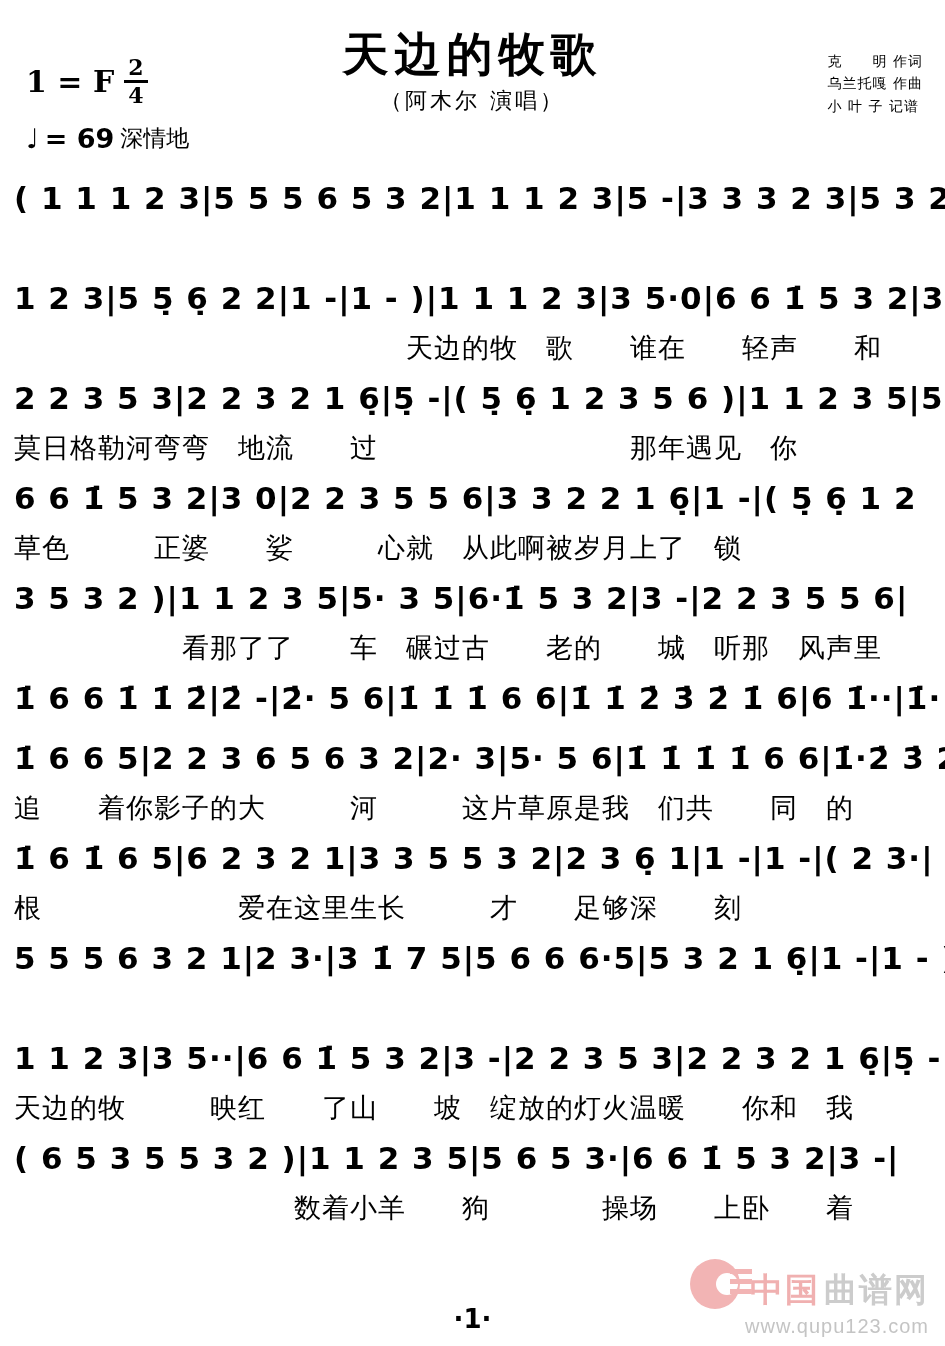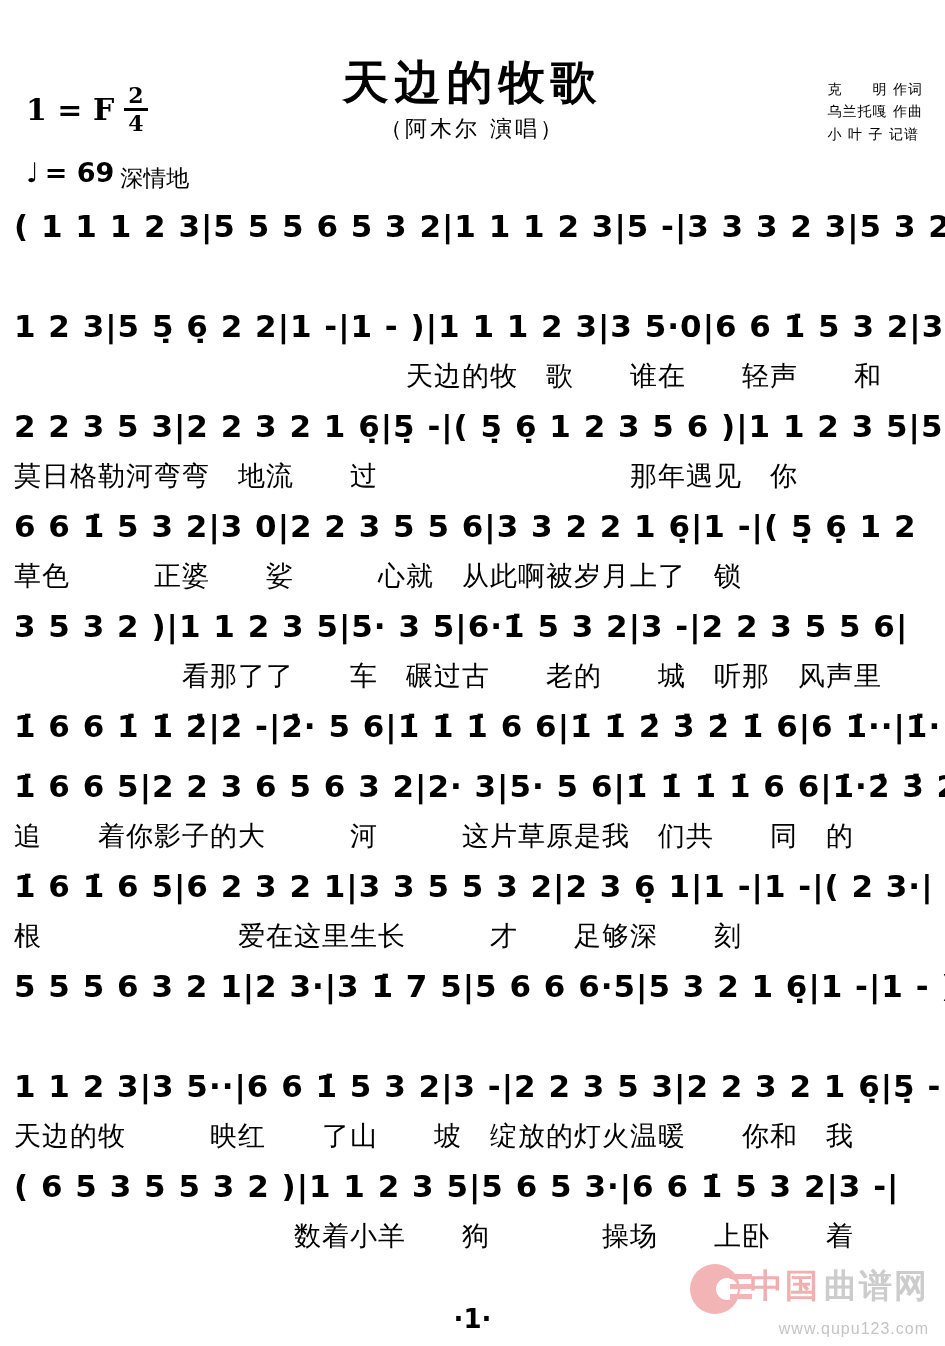--- a/index.html
+++ b/index.html
@@ -4,41 +4,41 @@
 <style>
   html,body{margin:0;padding:0;background:#ffffff;}
   .page{
     width:945px;height:1346px;position:relative;background:#ffffff;color:#000;
     font-family:"Liberation Sans",sans-serif;overflow:hidden;
   }
   
   .header{position:relative;height:168px;}
   .title{
     text-align:center;font-size:46px;font-weight:bold;letter-spacing:6px;
-    padding-top:24px;font-family:"DejaVu Sans",sans-serif;margin-top:28px;
+    padding-top:24px;font-family:"DejaVu Sans",sans-serif;
   }
   .subtitle{
     text-align:center;font-size:22px;letter-spacing:3px;
     font-family:"DejaVu Serif",serif;
   }
   .keyblock{
     position:absolute;left:26px;top:56px;font-family:"DejaVu Serif",serif;
   }
   .key-line{display:flex;align-items:center;font-size:30px;font-weight:bold;}
   .meter{
     display:inline-flex;flex-direction:column;align-items:center;
     font-size:22px;line-height:1.05;margin-left:10px;font-weight:bold;
   }
   .meter-num{border-bottom:3px solid #000;padding:0 4px 1px;}
   .meter-den{padding-top:1px;}
   .tempo{
     margin-top:16px;font-size:27px;font-weight:bold;
     font-family:"DejaVu Sans",sans-serif;display:flex;align-items:center;gap:6px;
   }
-  .tempo-expr{font-weight:normal;font-size:23px;font-family:"DejaVu Serif",serif;margin-top:12px;}
+  .tempo-expr{font-weight:normal;font-size:23px;font-family:"DejaVu Serif",serif;}
   .credits{
     position:absolute;right:22px;top:50px;font-size:14px;line-height:1.6;
     font-family:"DejaVu Serif",serif;letter-spacing:1px;text-align:left;
   }
   
   .systems{padding:0 14px;}
   .notation{
     font-family:"DejaVu Sans",sans-serif;font-weight:bold;font-size:31px;
     white-space:pre;line-height:60px;letter-spacing:1px;
   }
@@ -48,35 +48,35 @@
   }
   
   .page-number{
     position:absolute;bottom:12px;left:0;width:100%;text-align:center;
     font-size:26px;font-weight:bold;font-family:"DejaVu Sans",sans-serif;
   }
   .watermark{
     position:absolute;right:16px;bottom:8px;display:flex;flex-direction:column;
     align-items:flex-end;
   }
-  .wm-row{display:flex;align-items:flex-start;gap:4px;margin-top:40px;}
+  .wm-row{display:flex;align-items:flex-end;gap:4px;margin-top:40px;}
   .wm-logo{width:54px;height:54px;position:relative;margin-right:2px;}
   .wm-circle{
     width:50px;height:50px;border-radius:50%;background:#f2b4b4;position:absolute;left:0;top:0;
   }
   .wm-circle::after{
     content:"";position:absolute;width:22px;height:22px;border-radius:50%;
     background:#ffffff;right:2px;top:14px;
   }
   .wm-bars{position:absolute;right:-8px;top:10px;display:flex;flex-direction:column;gap:5px;}
   .wm-bars span{display:block;width:22px;height:5px;background:#f2b4b4;}
   .wm-cn{font-size:33px;font-weight:bold;letter-spacing:2px;}
   .wm-cn-pink{color:#f0b0b0;}
   .wm-cn-gray{color:#cccccc;}
-  .wm-url{font-size:16px;color:#c4c4c4;margin-top:2px;letter-spacing:1px;}
+  .wm-url{font-size:20px;color:#c4c4c4;margin-top:2px;letter-spacing:1px;}
 </style>
 </head>
 <body>
 
 <div class="page">
 
   <div class="header">
     <div class="title">天边的牧歌</div>
     <div class="subtitle">（阿木尔 演唱）</div>
 

